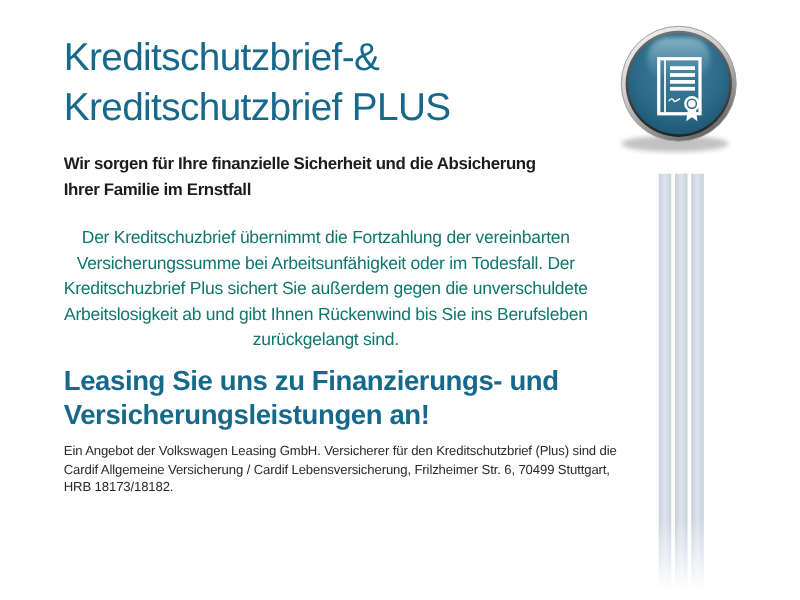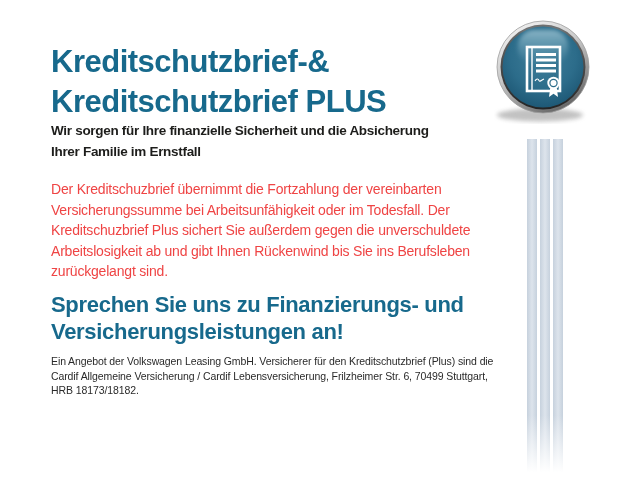--- a/index.html
+++ b/index.html
@@ -8,25 +8,25 @@
     height: 480px;
     background: #ffffff;
     position: relative;
     overflow: hidden;
     font-family: "Liberation Sans", sans-serif;
   }
 
   .main-title {
     position: absolute;
     left: 51px;
-    top: 42px;
+    top: 26px;
     margin: 0;
     font-size: 31px;
     line-height: 40px;
-    font-weight: bold;
+    font-weight: normal;
     color: #17698c;
     letter-spacing: -0.5px;
     white-space: pre-line;
   }
 
   .subtitle {
     position: absolute;
     left: 51px;
     top: 120px;
     font-size: 13.5px;
@@ -36,23 +36,24 @@
     letter-spacing: -0.3px;
     white-space: pre-line;
   }
 
   .body-text {
     position: absolute;
     left: 51px;
     top: 179px;
     font-size: 14px;
     line-height: 20.5px;
-    color: #ef4444;
+    color: #0f766e;
     letter-spacing: -0.2px;
     white-space: pre-line;
+    text-align: center;
   }
 
   .cta-heading {
     position: absolute;
     left: 51px;
     top: 291px;
     margin: 0;
     font-size: 22px;
     line-height: 27px;
     font-weight: bold;
@@ -111,21 +112,21 @@
 
 <div class="subtitle">Wir sorgen für Ihre finanzielle Sicherheit und die Absicherung
 Ihrer Familie im Ernstfall</div>
 
 <div class="body-text">Der Kreditschuzbrief übernimmt die Fortzahlung der vereinbarten
 Versicherungssumme bei Arbeitsunfähigkeit oder im Todesfall. Der
 Kreditschuzbrief Plus sichert Sie außerdem gegen die unverschuldete
 Arbeitslosigkeit ab und gibt Ihnen Rückenwind bis Sie ins Berufsleben
 zurückgelangt sind.</div>
 
-<h2 class="cta-heading">Sprechen Sie uns zu Finanzierungs- und
+<h2 class="cta-heading">Leasing Sie uns zu Finanzierungs- und
 Versicherungsleistungen an!</h2>
 
 <div class="legal-text">Ein Angebot der Volkswagen Leasing GmbH. Versicherer für den Kreditschutzbrief (Plus) sind die
 Cardif Allgemeine Versicherung / Cardif Lebensversicherung, Frilzheimer Str. 6, 70499 Stuttgart,
 HRB 18173/18182.</div>
 
 <div class="badge">
   <svg width="98" height="108" viewBox="0 0 98 108">
     <defs>
       <linearGradient id="ringGrad" x1="0.15" y1="0" x2="0.7" y2="1">

